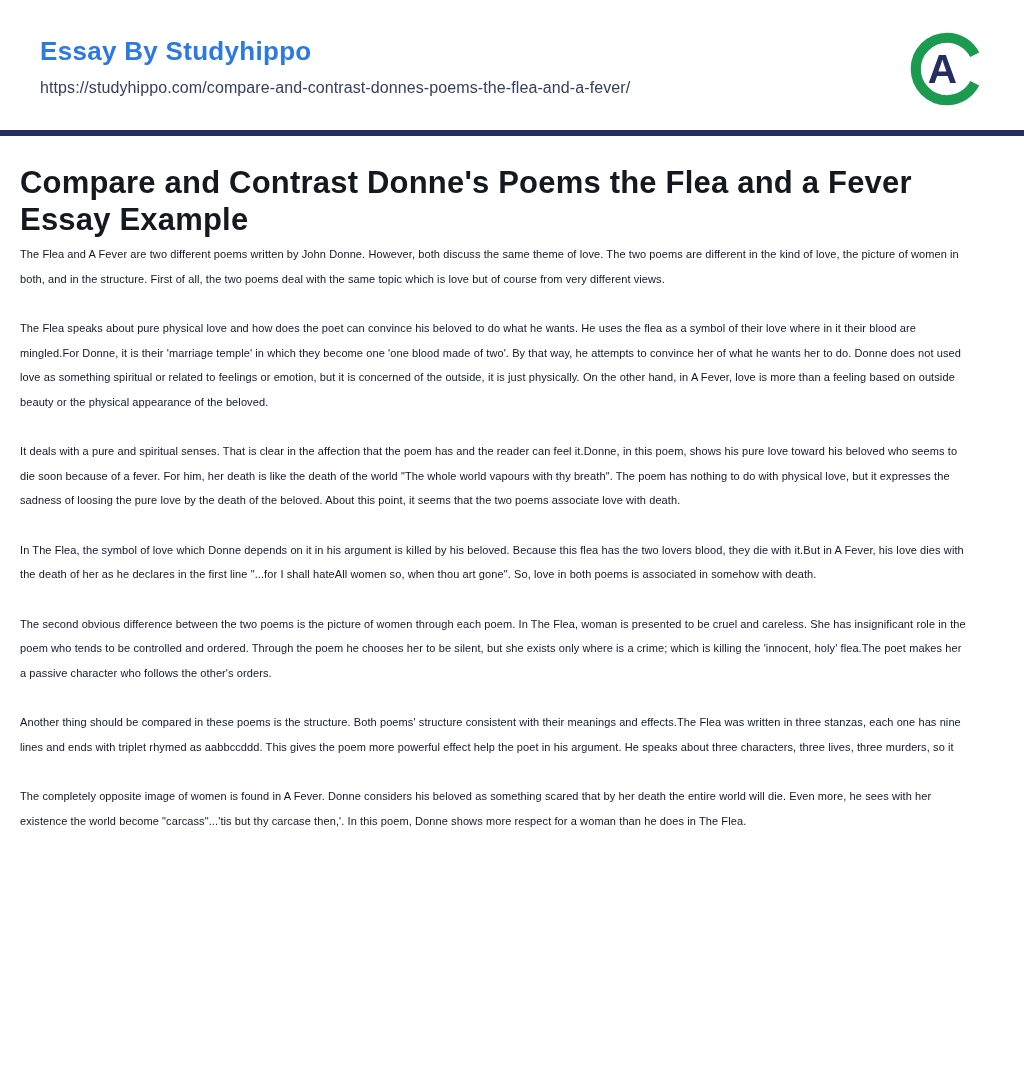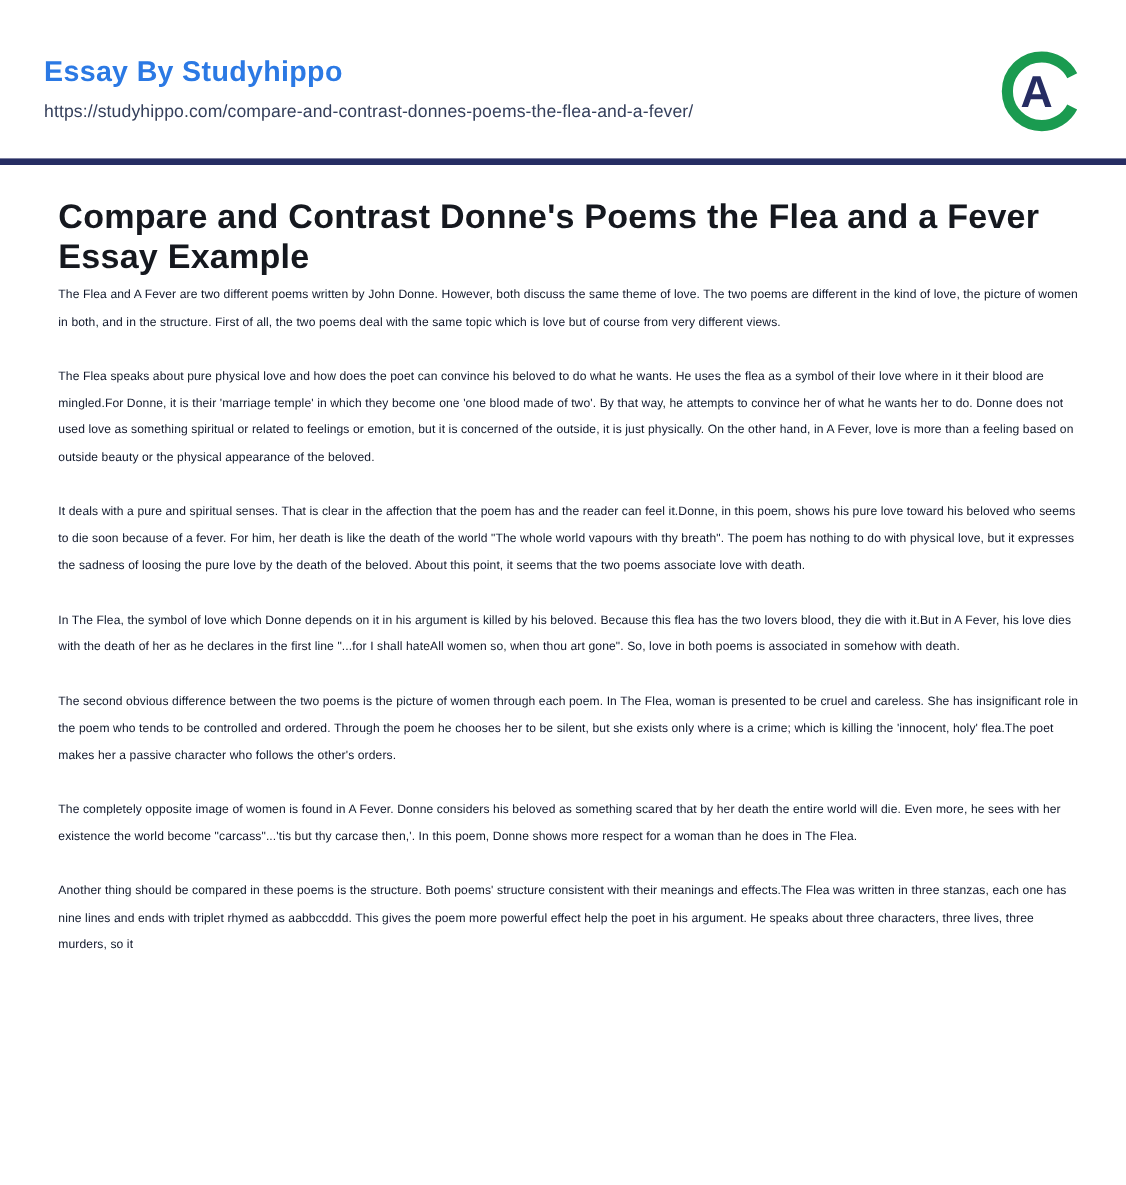--- a/index.html
+++ b/index.html
@@ -12,21 +12,21 @@
     width: 1024px;
     height: 1077px;
     background: #ffffff;
     overflow: hidden;
     position: relative;
   }
   .header {
     display: flex;
     justify-content: space-between;
     align-items: flex-start;
-    padding: 44px 38px 0 40px;
+    padding: 30px 38px 0 40px;
   }
   .site-title {
     margin: 6px 0 0 0;
     font-size: 26px;
     font-weight: 700;
     letter-spacing: 0.3px;
     color: #2b79e4;
   }
   .page-url {
     margin-top: 12px;
@@ -41,21 +41,21 @@
     flex: 0 0 auto;
   }
   .logo svg { display: block; }
   .divider {
     margin-top: 22px;
     height: 6px;
     width: 100%;
     background: #262d63;
   }
   .content {
-    padding: 20px 40px 0 53px;
+    padding: 20px 40px 0 20px;
   }
   .article-title {
     margin: 8px 0 4px 0;
     font-size: 31px;
     line-height: 1.2;
     font-weight: 800;
     color: #15181f;
     letter-spacing: 0.2px;
   }
   .article-body p {
@@ -88,18 +88,18 @@
   <div class="divider"></div>
 
   <main class="content">
     <h1 class="article-title">Compare and Contrast Donne's Poems the Flea and a Fever Essay Example</h1>
     <div class="article-body">
       <p>The Flea and A Fever are two different poems written by John Donne. However, both discuss the same theme of love. The two poems are different in the kind of love, the picture of women in both, and in the structure. First of all, the two poems deal with the same topic which is love but of course from very different views.</p>
       <p>The Flea speaks about pure physical love and how does the poet can convince his beloved to do what he wants. He uses the flea as a symbol of their love where in it their blood are mingled.For Donne, it is their 'marriage temple' in which they become one 'one blood made of two'. By that way, he attempts to convince her of what he wants her to do. Donne does not used love as something spiritual or related to feelings or emotion, but it is concerned of the outside, it is just physically. On the other hand, in A Fever, love is more than a feeling based on outside beauty or the physical appearance of the beloved.</p>
       <p>It deals with a pure and spiritual senses. That is clear in the affection that the poem has and the reader can feel it.Donne, in this poem, shows his pure love toward his beloved who seems to die soon because of a fever. For him, her death is like the death of the world "The whole world vapours with thy breath". The poem has nothing to do with physical love, but it expresses the sadness of loosing the pure love by the death of the beloved. About this point, it seems that the two poems associate love with death.</p>
       <p>In The Flea, the symbol of love which Donne depends on it in his argument is killed by his beloved. Because this flea has the two lovers blood, they die with it.But in A Fever, his love dies with the death of her as he declares in the first line "...for I shall hateAll women so, when thou art gone". So, love in both poems is associated in somehow with death.</p>
       <p>The second obvious difference between the two poems is the picture of women through each poem. In The Flea, woman is presented to be cruel and careless. She has insignificant role in the poem who tends to be controlled and ordered. Through the poem he chooses her to be silent, but she exists only where is a crime; which is killing the 'innocent, holy' flea.The poet makes her a passive character who follows the other's orders.</p>
+      <p>Another thing should be compared in these poems is the structure. Both poems' structure consistent with their meanings and effects.The Flea was written in three stanzas, each one has nine lines and ends with triplet rhymed as aabbccddd. This gives the poem more powerful effect help the poet in his argument. He speaks about three characters, three lives, three murders, so it</p>
       <p>The completely opposite image of women is found in A Fever. Donne considers his beloved as something scared that by her death the entire world will die. Even more, he sees with her existence the world become "carcass"...'tis but thy carcase then,'. In this poem, Donne shows more respect for a woman than he does in The Flea.</p>
-      <p>Another thing should be compared in these poems is the structure. Both poems' structure consistent with their meanings and effects.The Flea was written in three stanzas, each one has nine lines and ends with triplet rhymed as aabbccddd. This gives the poem more powerful effect help the poet in his argument. He speaks about three characters, three lives, three murders, so it</p>
     </div>
   </main>
 
 </div>
 
 </body></html>

